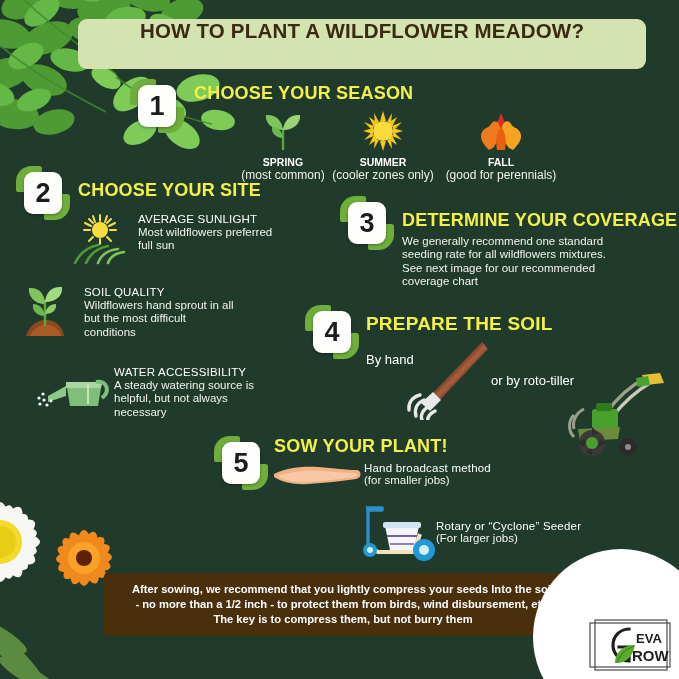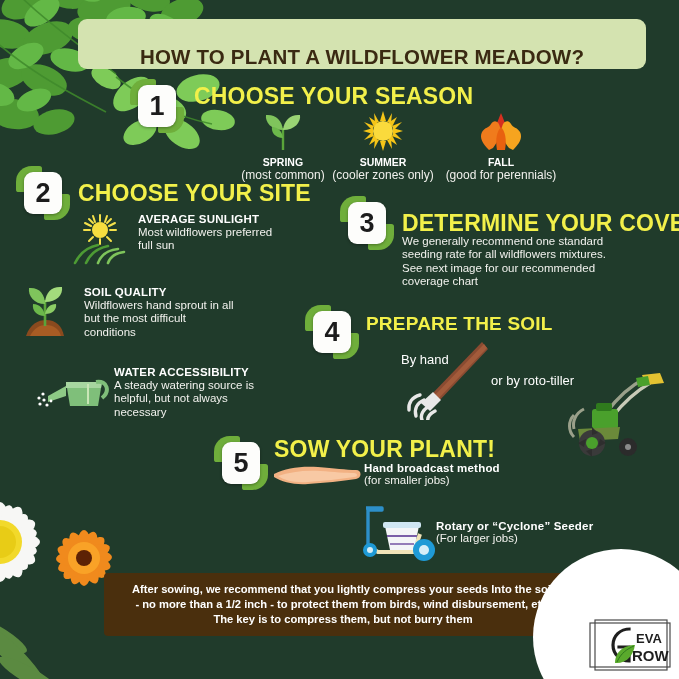--- a/index.html
+++ b/index.html
@@ -13,46 +13,46 @@
   .stage{position:absolute;inset:0;width:679px;height:679px;overflow:hidden;background:#203b2b;}
 
   
   .foliage{position:absolute;left:-14px;top:-18px;width:300px;height:210px;pointer-events:none;}
   .flowers{position:absolute;left:-44px;top:440px;width:230px;height:250px;pointer-events:none;}
 
   
   .banner{
     position:absolute;left:78px;top:19px;width:568px;height:50px;
     background:#d4e3b0;border-radius:9px;
-    display:flex;align-items:flex-end;justify-content:center;
+    display:flex;align-items:flex-start;justify-content:center;
   }
   .banner-text{
     color:#3a2a12;font-weight:bold;font-size:20.5px;letter-spacing:.2px;
     white-space:nowrap;font-family:"Liberation Sans", sans-serif;
   }
 
   
   .badge{position:absolute;width:54px;height:54px;}
   .badge .leafA,.badge .leafB{position:absolute;width:26px;height:26px;background:#6fae3b;}
   .badge .leafA{left:0;top:0;border-radius:60% 10% 60% 10%;}
   .badge .leafB{right:0;bottom:0;border-radius:60% 10% 60% 10%;}
   .badge .box{
     position:absolute;left:8px;top:6px;width:38px;height:42px;background:#fdfdfb;
     border-radius:9px;display:flex;align-items:center;justify-content:center;
     box-shadow:0 1px 3px rgba(0,0,0,.35);
   }
   .badge .num{color:#1c1c1c;font-size:27px;font-weight:bold;line-height:1;font-family:"Liberation Sans", sans-serif;}
 
   .step-head{
     position:absolute;color:#f2f04a;font-weight:bold;letter-spacing:.2px;
-    font-size:23px;white-space:nowrap;font-family:"Liberation Sans", sans-serif;
-  }
-
-  
-  .ttl{color:#ffffff;font-weight:bold;font-size:11.5px;letter-spacing:.2px;font-family:"Liberation Sans", sans-serif;}
+    font-size:18px;white-space:nowrap;font-family:"Liberation Sans", sans-serif;
+  }
+
+  
+  .ttl{color:#ffffff;font-weight:normal;font-size:11.5px;letter-spacing:.2px;font-family:"Liberation Sans", sans-serif;}
   .bdy{color:#f2f2ee;font-size:11.5px;line-height:1.17;font-family:"Liberation Sans", sans-serif;}
   .cap-b{color:#ffffff;font-weight:bold;font-size:10.5px;font-family:"Liberation Sans", sans-serif;}
   .cap-n{color:#f0f0ec;font-size:12px;font-family:"Liberation Sans", sans-serif;}
   .lbl{color:#ffffff;font-size:13px;font-family:"Liberation Sans", sans-serif;}
 
   .season{position:absolute;text-align:center;width:120px;}
   .season .ico{height:42px;display:flex;align-items:flex-end;justify-content:center;}
   .season .nm{margin-top:4px;}
 
   .feature{position:absolute;}
@@ -296,21 +296,21 @@
 
   <div class="badge" style="left:305px;top:305px;">
     <span class="leafA"></span>
     <span class="leafB"></span>
     <span class="box">
       <span class="num">4</span>
     </span>
   </div>
   <div class="step-head" style="left:366px;top:313px;font-size:19px;">PREPARE THE SOIL</div>
 
-  <div class="lbl" style="position:absolute;left:366px;top:352px;margin-left:35px;">By hand</div>
+  <div class="lbl" style="position:absolute;left:366px;top:352px;">By hand</div>
   <div style="position:absolute;left:400px;top:340px;width:90px;height:80px;">
     <svg width="90" height="80" viewBox="0 0 90 80">
       <path d="M82 2 L88 9 L38 62 L31 55 Z" fill="#8a4b31"></path>
       <path d="M84 4 L87 8 L38 59 L35 55 Z" fill="#a35b3b"></path>
       <path d="M33 52 L41 60 L30 71 L21 63 Z" fill="#e8e8e8"></path>
       <g stroke="#e8e8e8" stroke-width="3.4" fill="none" stroke-linecap="round">
         <path d="M24 60 C17 63 14 69 16 76"></path>
         <path d="M30 66 C23 69 20 75 22 80"></path>
         <path d="M20 55 C12 57 8 63 9 70"></path>
         <path d="M35 71 C29 74 27 78 28 82"></path>

